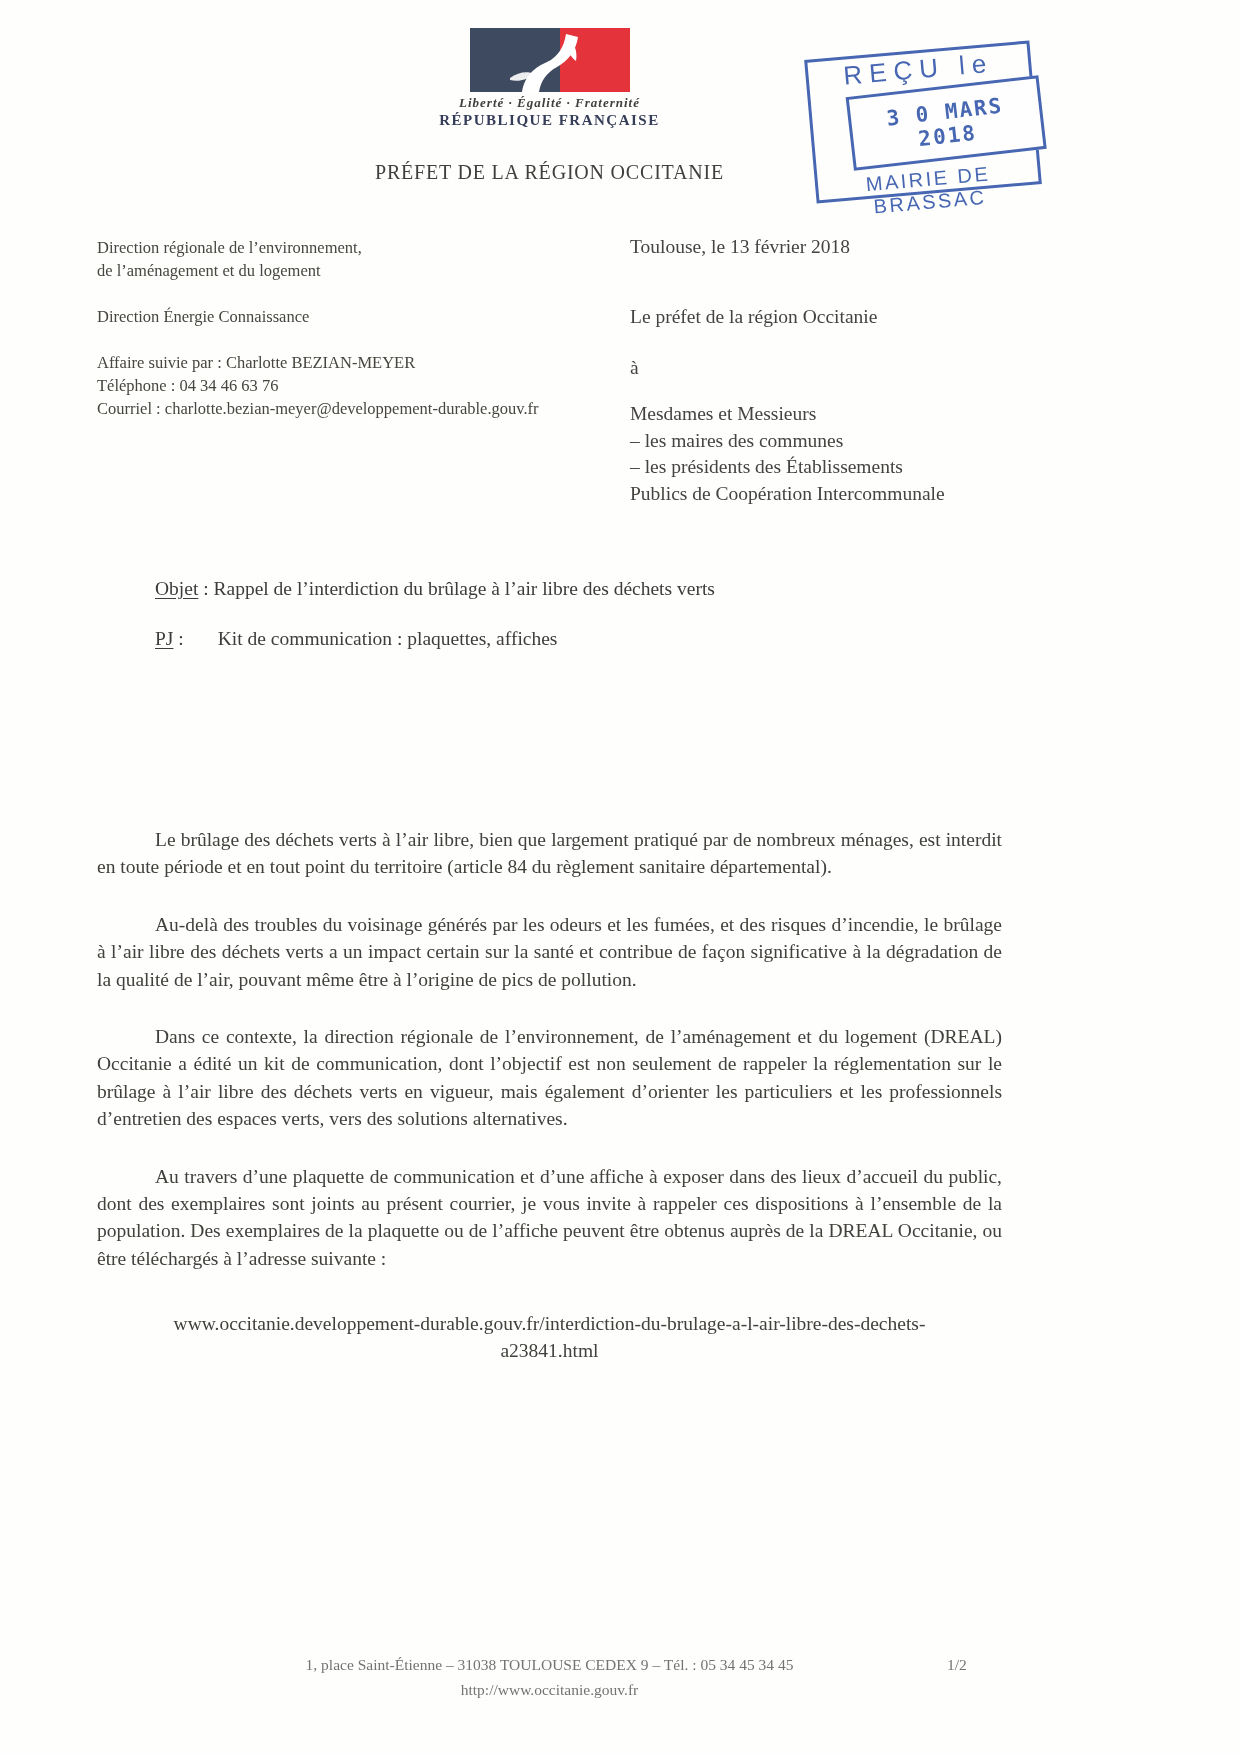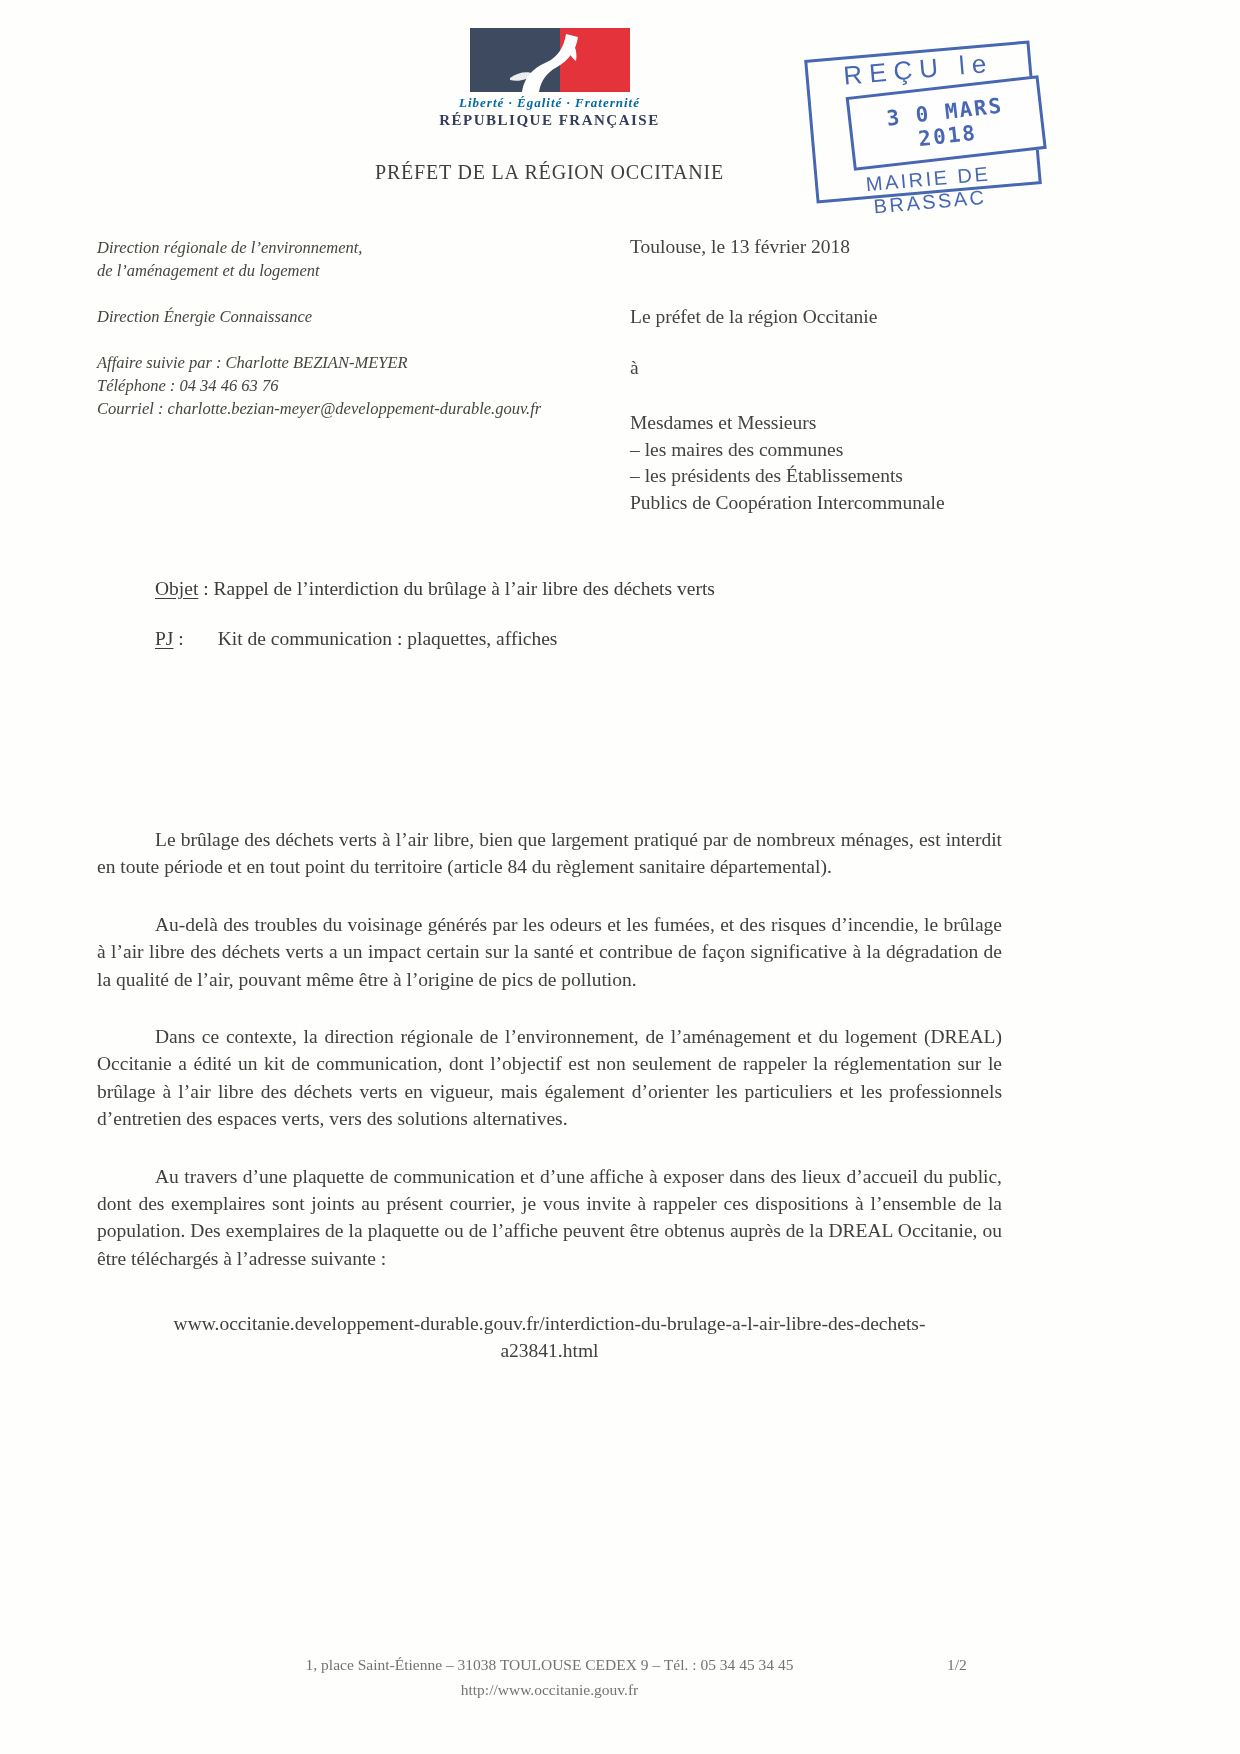--- a/index.html
+++ b/index.html
@@ -6,48 +6,48 @@
   .page {
     position:relative; width:1240px; height:1754px; margin:0 auto;
     background:#fefefd; overflow:hidden;
     font-family:"Liberation Serif", serif; color:#3e3c3a;
   }
   .col { position:absolute; left:97px; width:905px; }
 
   
   .header { top:28px; text-align:center; }
   .logo-svg { display:block; margin:0 auto; }
-  .motto { margin-top:3px; font-size:13px; font-style:italic; font-weight:bold; color:#0369a1; letter-spacing:1px; }
+  .motto { margin-top:3px; font-size:13px; font-style:italic; font-weight:bold; color:#404040; letter-spacing:1px; }
   .republic { margin-top:1px; font-size:15px; font-weight:bold; color:#363d58; letter-spacing:1.5px; }
   .prefet-title { margin-top:32px; font-size:20px; letter-spacing:0.8px; color:#413f3c; }
 
   
   .stamp {
     position:absolute; left:810px; top:50px; width:220px; height:138px;
     transform:rotate(-5deg); color:#3a5cad; border:3px solid #3a5cad;
     font-family:"Liberation Sans", sans-serif; opacity:0.93;
   }
   .stamp-top { text-align:center; font-size:26px; letter-spacing:7px; margin-top:1px; }
   .stamp-date-box {
     border:3px solid #3a5cad; margin:3px -10px 0 36px; padding:11px 0 9px 0;
     text-align:center; font-family:"DejaVu Sans Mono", monospace;
     font-weight:bold; font-size:21px; letter-spacing:2px; transform:rotate(-1.5deg);
     background:#fff;
   }
   .stamp-bottom { text-align:center; font-size:20px; letter-spacing:2.5px; margin-top:6px; }
 
   
   .sender { top:236px; left:97px; width:540px; position:absolute;
-            font-size:16.5px; line-height:23px; color:#47453f;font-style:italic; }
+            font-size:16.5px; line-height:23px; color:#47453f; }
   .sender .gap { height:23px; }
   .recipient { top:236px; left:630px; width:470px; position:absolute;
                font-size:19.5px; color:#454340; }
   .recipient .from { margin-top:48px; }
   .recipient .to-word { margin-top:29px; }
-  .recipient .group { margin-top:31px; line-height:26.5px; }
+  .recipient .group { margin-top:22px; line-height:26.5px; }
 
   
   .objet-line { position:absolute; left:155px; top:578px; font-size:19.5px; }
   .pj-line { position:absolute; left:155px; top:628px; font-size:19.5px; }
   .u { text-decoration:underline; text-underline-offset:3px; }
   .pj-val { margin-left:34px; }
 
   
   .body-text { top:826px; font-size:19.5px; line-height:27.4px; text-align:justify; color:#42403c; }
   .body-text p { margin:0; text-indent:58px; }

